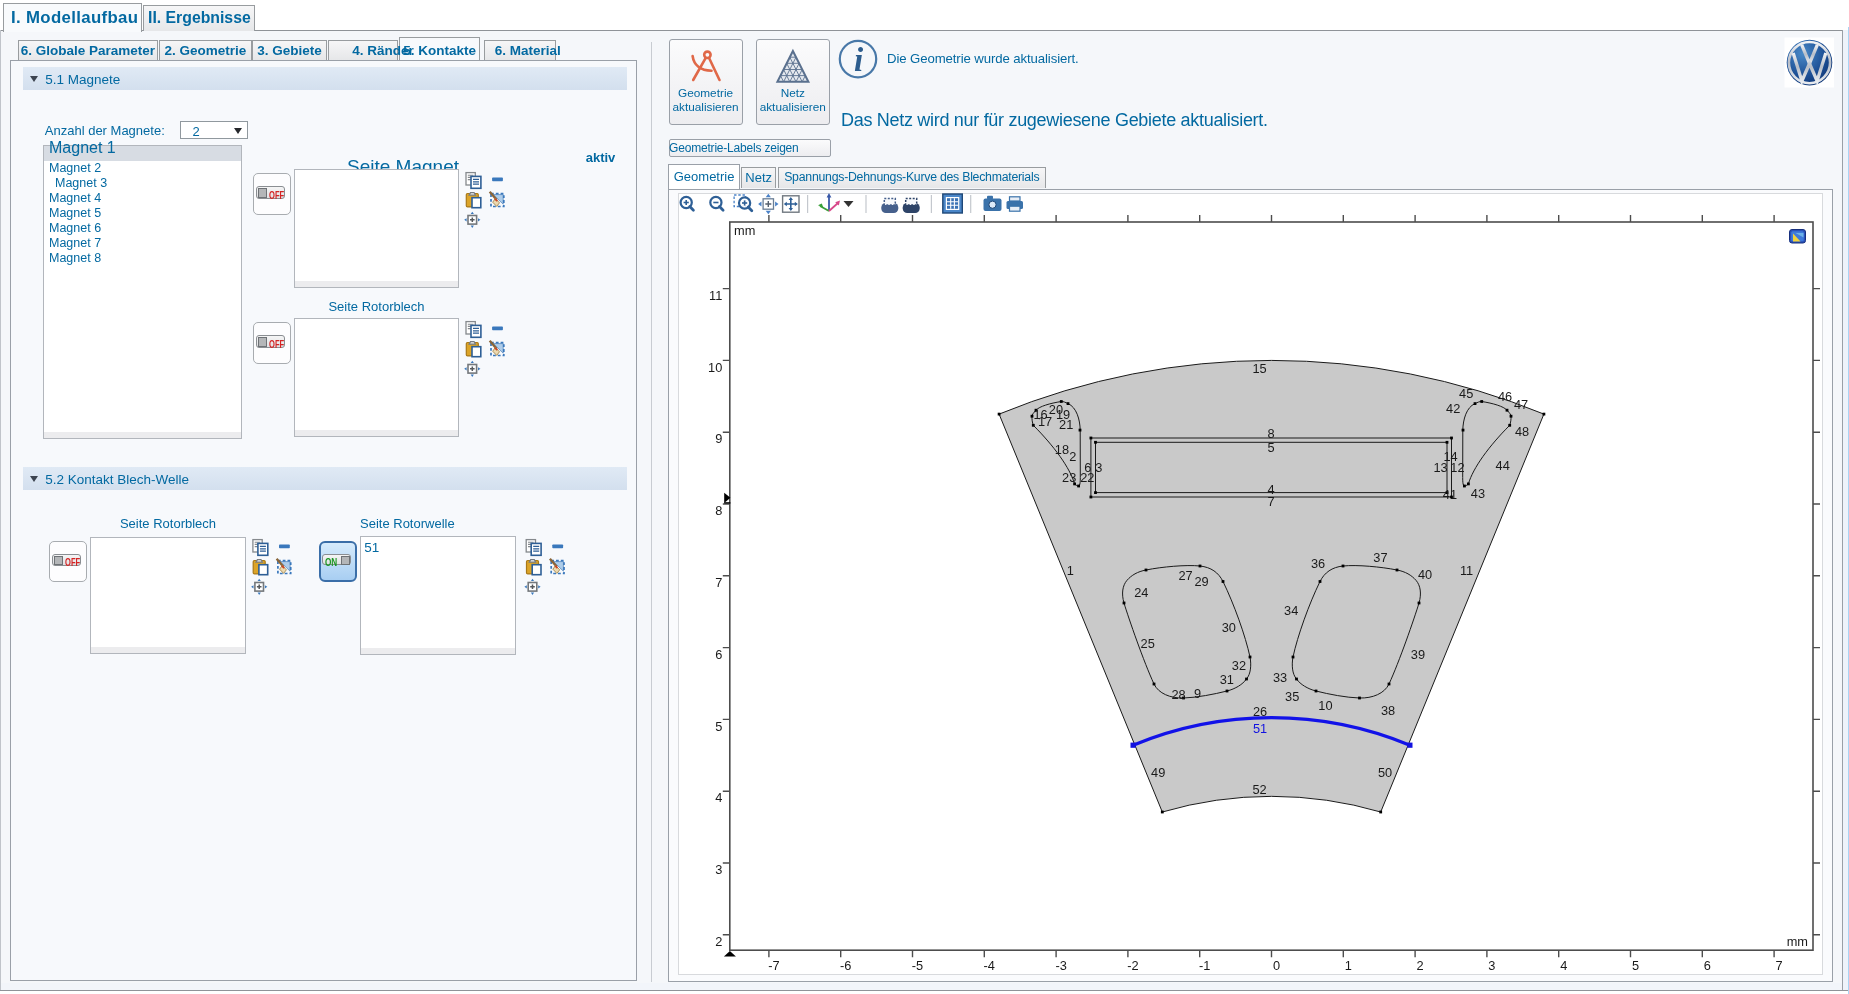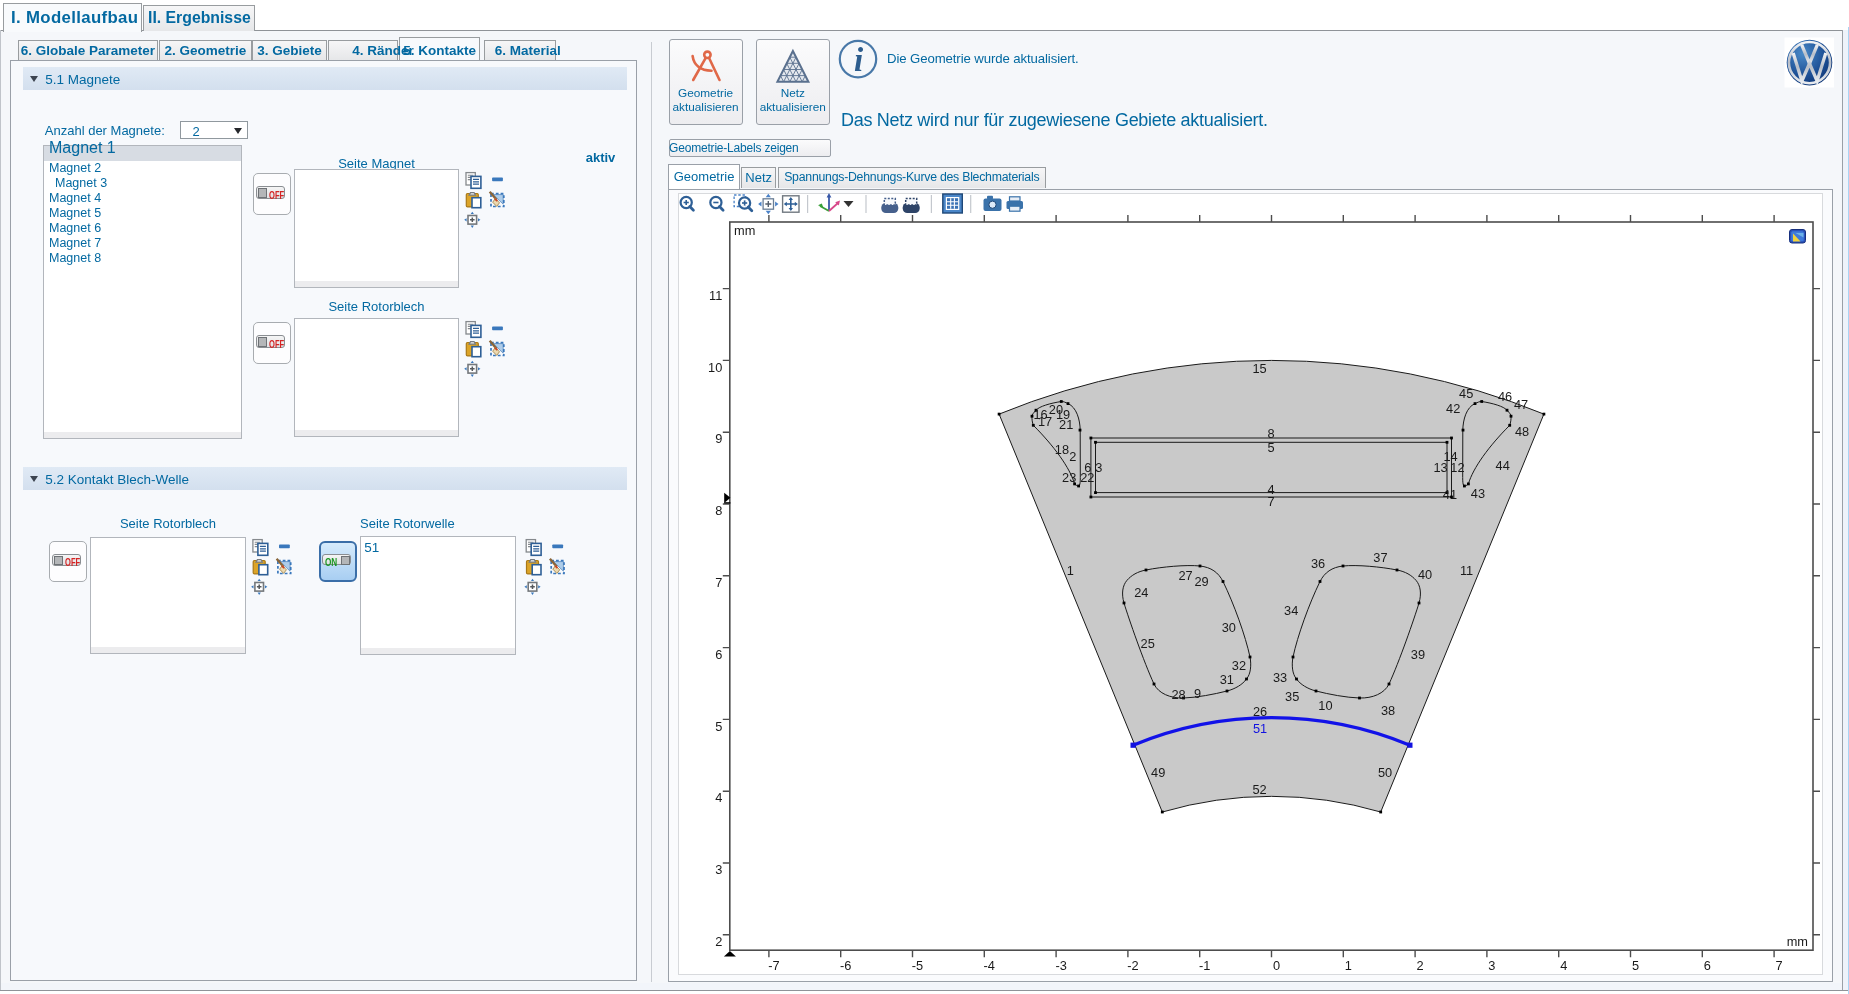--- a/index.html
+++ b/index.html
@@ -45,21 +45,21 @@
 <div class="abs" style="left:44px;top:145.8px;width:197.2px;height:14.8px;background:#d7dce3"></div>
 <div class="abs ct" style="left:49px;top:139px;font-size:16px">Magnet 1</div>
 <div class="abs ct" style="left:49px;top:161.2px;font-size:12.5px">Magnet 2</div>
 <div class="abs ct" style="left:55px;top:176.2px;font-size:12.5px">Magnet 3</div>
 <div class="abs ct" style="left:49px;top:191.2px;font-size:12.5px">Magnet 4</div>
 <div class="abs ct" style="left:49px;top:206.1px;font-size:12.5px">Magnet 5</div>
 <div class="abs ct" style="left:49px;top:221.1px;font-size:12.5px">Magnet 6</div>
 <div class="abs ct" style="left:49px;top:236.0px;font-size:12.5px">Magnet 7</div>
 <div class="abs ct" style="left:49px;top:250.9px;font-size:12.5px">Magnet 8</div>
 <div class="abs" style="left:44px;top:431.8px;width:197.2px;height:6px;background:#ececee"></div>
-<div class="abs ct" style="left:294px;top:156px;width:165px;text-align:center;font-size:13px">Seite Magnet</div>
+<div class="abs ct" style="left:294px;top:156px;width:165px;text-align:right;font-size:19px">Seite Magnet</div>
 <div class="abs ct" style="left:567px;top:149.5px;width:67px;font-size:13px;font-weight:bold;text-align:center">aktiv</div>
 <div class="abs" style="left:252.7px;top:173.3px;width:38.5px;height:41.5px;background:#fdfdfe;border:1.2px solid #a8acb0;border-radius:5px"></div>
 <div class="abs" style="left:255.7px;top:186.3px;width:29.5px;height:12.5px;background:linear-gradient(#f5f5f5,#e1e1e3);border:1.8px solid #8a8e92;border-radius:3px"></div>
 <div class="abs" style="left:257.7px;top:188.3px;width:9.6px;height:9.6px;background:#b4b6b8;border:1.4px solid #6e7276"></div>
 <div class="abs" style="left:268.9px;top:188.70000000000002px;font-size:10.5px;font-weight:bold;color:#d42424;transform:scaleX(0.72);transform-origin:left top">OFF</div>
 <div class="abs lb" style="left:294.3px;top:169.2px;width:164.6px;height:118.8px"></div>
 <div class="abs" style="left:295.3px;top:281px;width:162.6px;height:6px;background:#ececee"></div>
 <div class="abs ct" style="left:294px;top:298.5px;width:165px;text-align:center;font-size:13px">Seite Rotorblech</div>
 <div class="abs" style="left:252.7px;top:322.3px;width:38.5px;height:41.5px;background:#fdfdfe;border:1.2px solid #a8acb0;border-radius:5px"></div>
 <div class="abs" style="left:255.7px;top:335.3px;width:29.5px;height:12.5px;background:linear-gradient(#f5f5f5,#e1e1e3);border:1.8px solid #8a8e92;border-radius:3px"></div>

